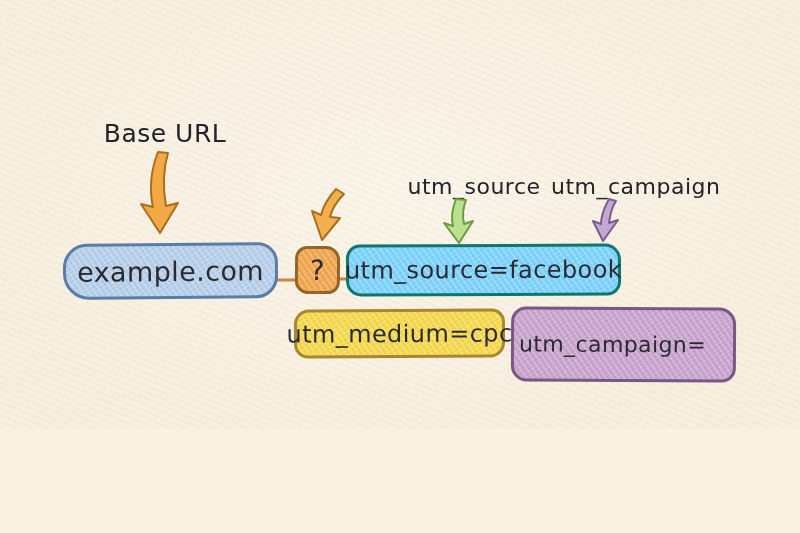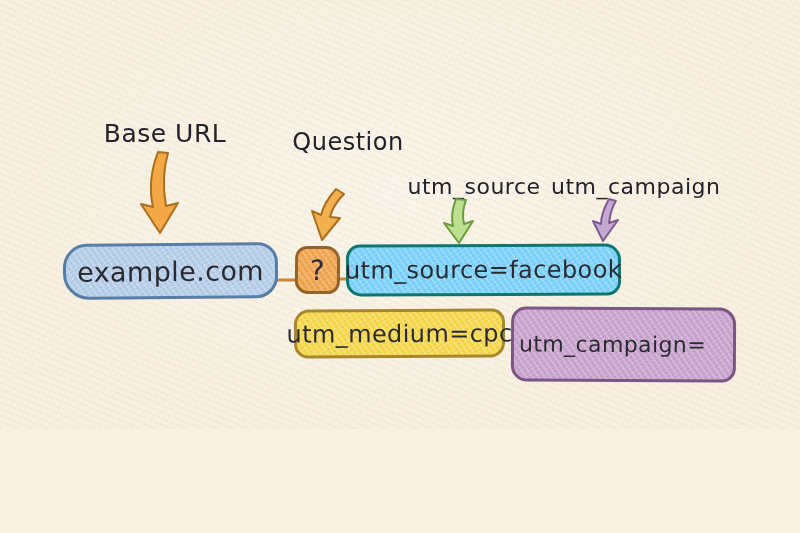--- a/index.html
+++ b/index.html
@@ -106,21 +106,20 @@
   #utm-campaign-box .l2 { transform: translateX(12px); }
 </style>
 </head>
 <body>
 
 <div class="canvas">
 
   <div class="label" id="base-url-label">Base URL</div>
 
   <div class="label" id="question-mark-label">
-    <div>Question</div>
   </div>
 
   <div class="label" id="utm-source-label">utm_source</div>
 
   <div class="label" id="utm-campaign-label">utm_campaign</div>
 
   <svg class="svg-layer" viewBox="0 0 800 533">
     <path stroke-width="2" stroke-linejoin="round" d="M158 152 C151 170 149 189 153 207 L141 204 L160 233 L178 203 L166 206 C163 189 163 170 168 153 Z" fill="#f3a845" stroke="#a96f1e"></path>
     <path stroke-width="2" stroke-linejoin="round" d="M336 189 C328 198 323 207 321 215 L312 211 L322 240 L340 218 L330 217 C332 209 337 201 344 194 Z" fill="#f3b04f" stroke="#a96f1e"></path>
     <path stroke-width="2" stroke-linejoin="round" d="M456 199 C452 209 451 218 453 226 L444 223 L459 243 L473 221 L464 224 C462 216 463 208 466 200 Z" fill="#bcdf90" stroke="#6d9b3f"></path>

